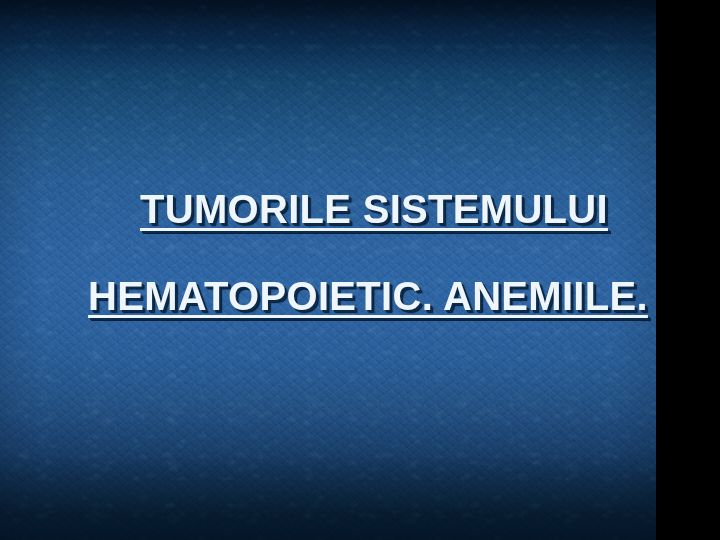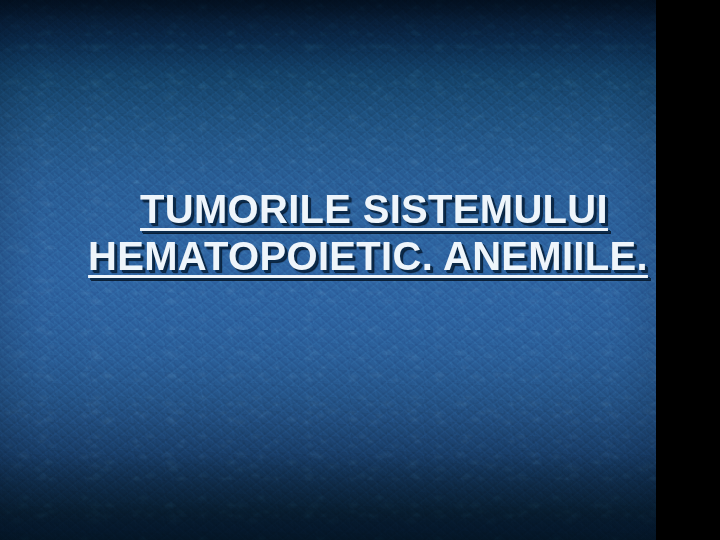--- a/index.html
+++ b/index.html
@@ -144,21 +144,21 @@
     color: #eef5fb;
     text-decoration: underline;
     text-decoration-thickness: 3px;
     text-underline-offset: 5px;
     text-shadow:
        2px 2px 0 #0b2a4a,
        3px 3px 1px rgba(4,20,38,0.85);
     white-space: nowrap;
   }
   .line-1 { padding-left: 28px; }
-  .line-2 { padding-left: 16px; }
+  .line-2 { padding-left: 16px; margin-top: 40px; }
 </style>
 </head>
 <body>
 
 <div id="slide">
 
   <div class="bg-base"></div>
   <div class="bg-texture"></div>
   <div class="bg-texture2"></div>
   <div class="bg-sides"></div>

